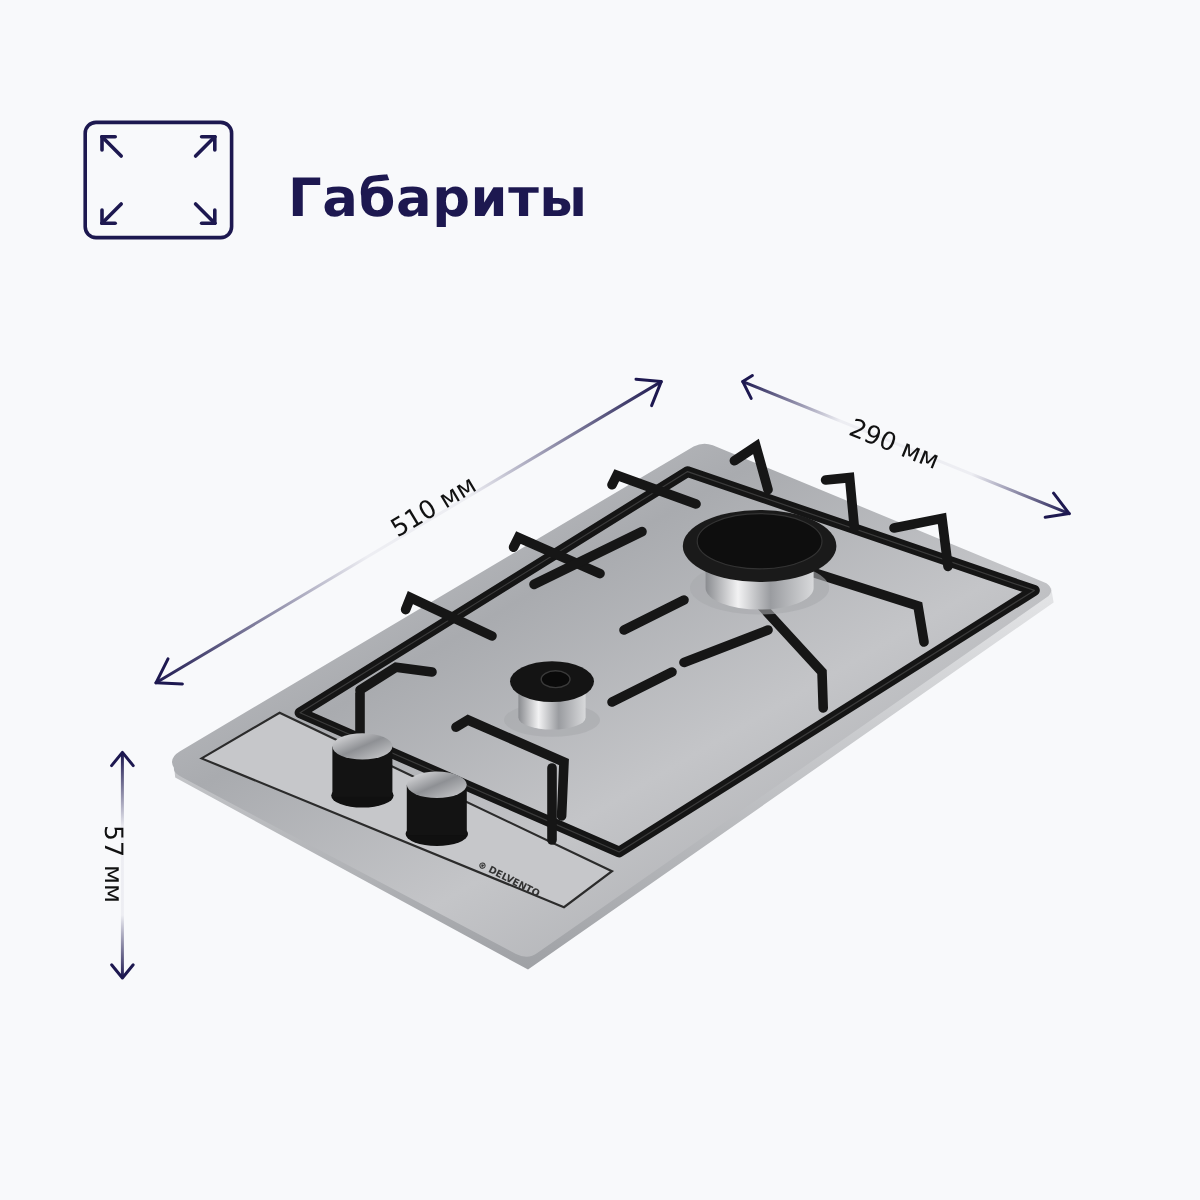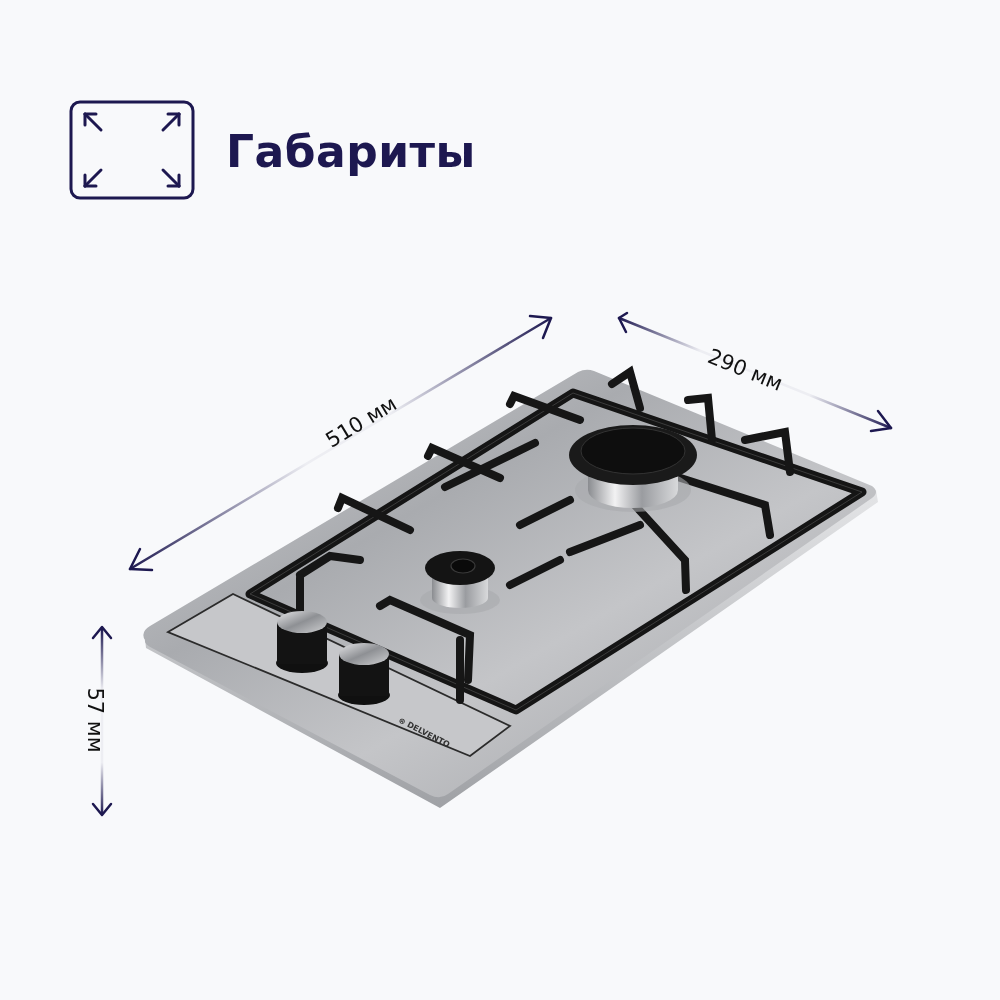--- a/index.html
+++ b/index.html
@@ -5,21 +5,21 @@
   html, body { margin: 0; padding: 0; }
   body {
     width: 1000px; height: 1000px; overflow: hidden;
     background: #f8f9fb; position: relative;
     font-family: "DejaVu Sans", "Liberation Sans", sans-serif;
   }
   .header-icon { position: absolute; left: 69px; top: 100px; width: 126px; height: 100px; }
   .page-title {
     position: absolute; left: 226px; top: 122px;
     font-size: 44px; font-weight: bold; color: #1d1850; letter-spacing: 0.5px;
-    line-height: 60px; margin: 0;
+    line-height: 60px; margin: 14px;
   }
   .stage { position: absolute; left: 0; top: 0; width: 1000px; height: 1000px; }
   .dim-label {
     position: absolute; font-size: 21px; color: #111; white-space: nowrap;
     transform-origin: center center; line-height: 24px;
   }
   .dim-width  { left: 322px; top: 410px; transform: translate(-0%,0) rotate(-31deg); }
   .dim-depth  { left: 706px; top: 358px; transform: rotate(22deg); }
   .dim-height { left: 62px;  top: 708px; transform: rotate(90deg); }
 </style>

